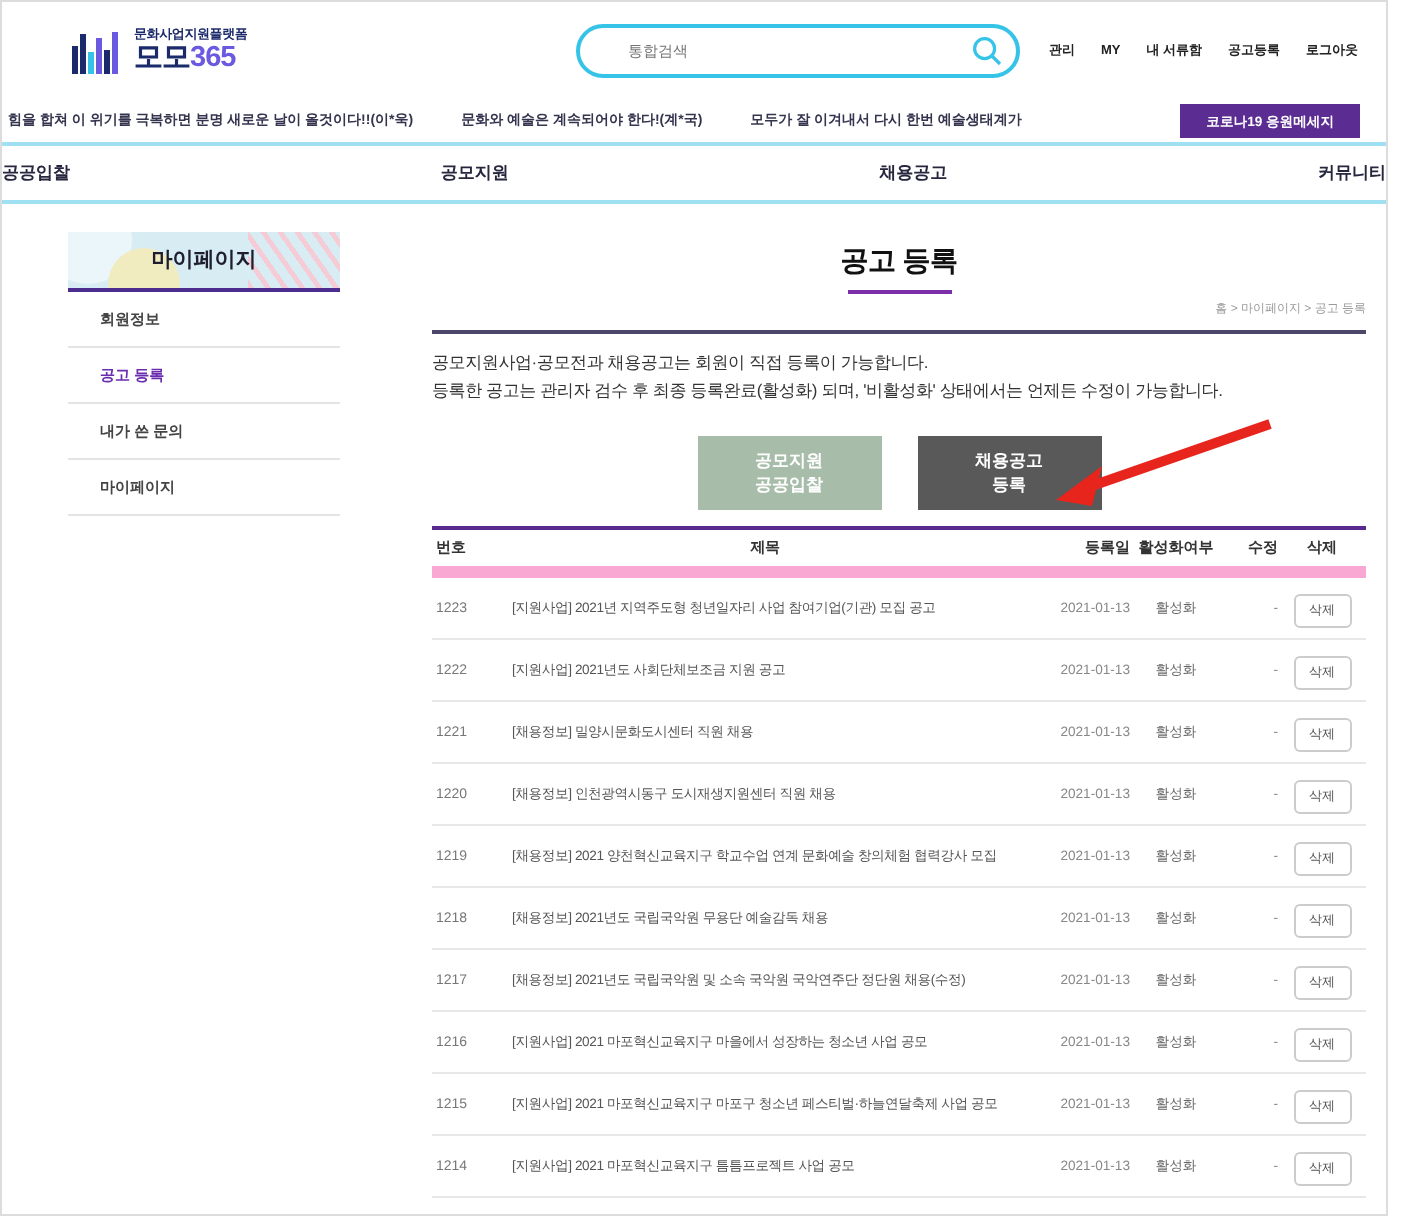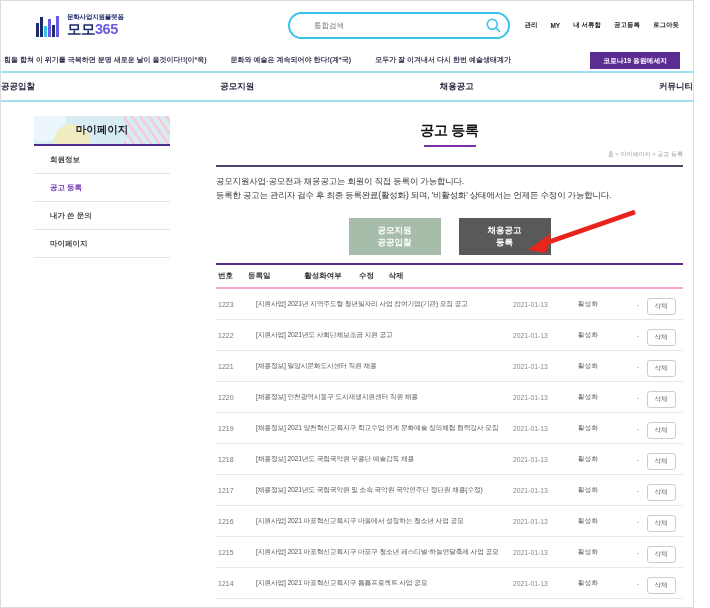--- a/index.html
+++ b/index.html
@@ -56,24 +56,24 @@
   .btn-row { margin-top:16px; display:flex; justify-content:center; gap:18px; }
   .reg-btn { width:92px; height:37px; border:none; color:#fff; font-size:8.5px; font-weight:bold; line-height:1.4; cursor:pointer; display:flex; flex-direction:column; align-items:center; justify-content:center; font-family:inherit; }
   .reg-btn.green { background:#a7bdaa; }
   .reg-btn.dark { background:#595959; }
 
   .red-arrow { position:absolute; top:92px; right:44px; width:112px; height:46px; pointer-events:none; }
 
   
   .board { margin-top:8px; border-top:2px solid #582a8e; }
   .trow { display:flex; align-items:center; border-bottom:1px solid #e8e8e8; height:31px; }
-  .trow.thead { height:24px; border-bottom:2px solid #f9a8d4; }
+  .trow.thead { height:24px; border-bottom:6px solid #f9a8d4; }
   .c-no { width:32px; font-size:7px; color:#777; text-align:left; padding-left:2px; flex-shrink:0; }
   .c-title { flex:1; min-width:0; font-size:6.8px; color:#555; text-align:left; padding:0 4px 0 8px; white-space:nowrap; overflow:hidden; letter-spacing:-0.2px; }
-  .c-date { width:52px; font-size:6.8px; color:#888; text-align:left; flex-shrink:0; }
+  .c-date { width:52px; font-size:6.8px; color:#888; text-align:right; flex-shrink:0; }
   .c-status { width:46px; font-size:6.8px; color:#666; text-align:center; flex-shrink:0;font-family:Liberation Mono, monospace; }
   .c-edit { width:28px; font-size:6.8px; color:#888; text-align:right; flex-shrink:0; }
   .c-del { width:44px; text-align:center; flex-shrink:0; }
   .thead > div { font-size:7.5px; font-weight:bold; color:#333; }
   .thead .c-title { text-align:center; }
   .del-btn { border:1px solid #ccc; background:#fff; border-radius:3px; font-size:6.5px; color:#555; padding:3px 7px; cursor:pointer; font-family:inherit; }
   .title-link { text-decoration:none; color:inherit; cursor:pointer; }
 </style>
 </head>
 <body>
@@ -190,20 +190,21 @@
         </div>
 
       <svg class="red-arrow" viewBox="0 0 112 46">
         <line x1="108" y1="4" x2="16" y2="36" stroke="#e8251d" stroke-width="5"></line>
         <polygon points="1,42 24,25 19,45" fill="#e8251d"></polygon>
       </svg>
 
       <div class="board">
         <div class="trow thead">
           <div class="c-no">번호</div>
+          <div class="c-title">제목</div>
           <div class="c-date">등록일</div>
           <div class="c-status">활성화여부</div>
           <div class="c-edit">수정</div>
           <div class="c-del">삭제</div>
         </div>
         <div>
 
             <div class="trow">
               <div class="c-no">1223</div>
               <div class="c-title"><a href="#" class="title-link">[지원사업] 2021년 지역주도형 청년일자리 사업 참여기업(기관) 모집 공고</a></div>

